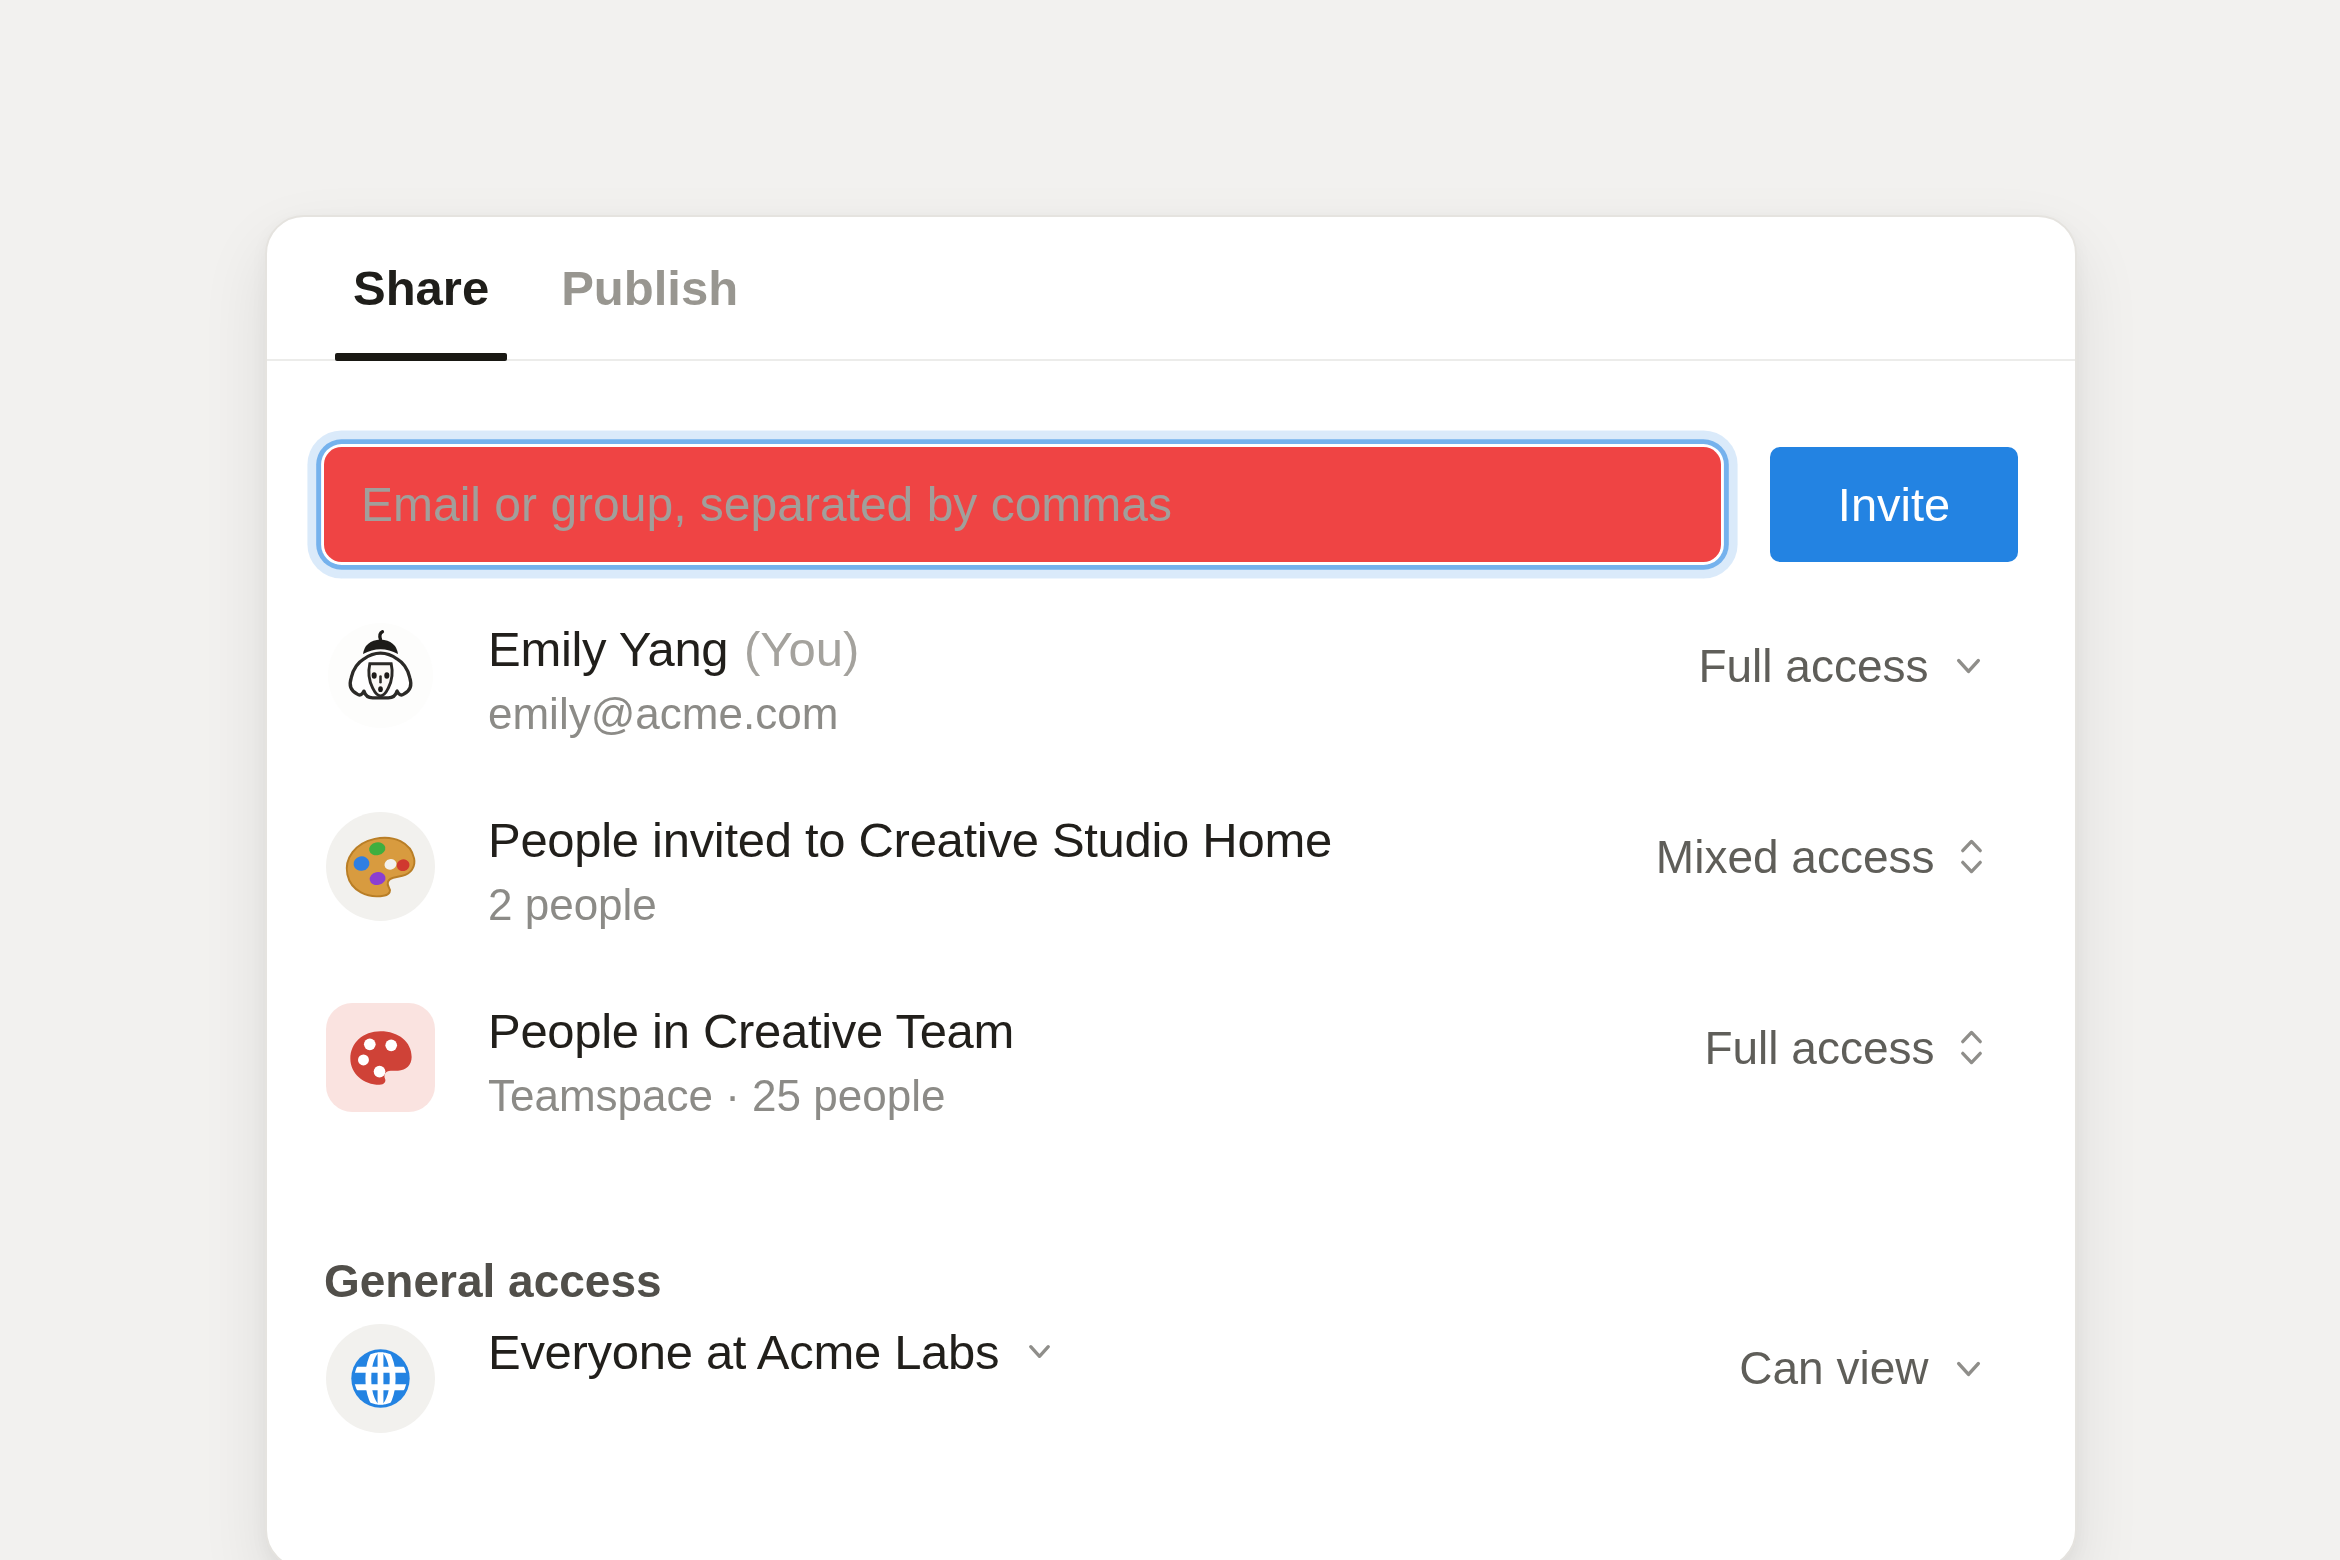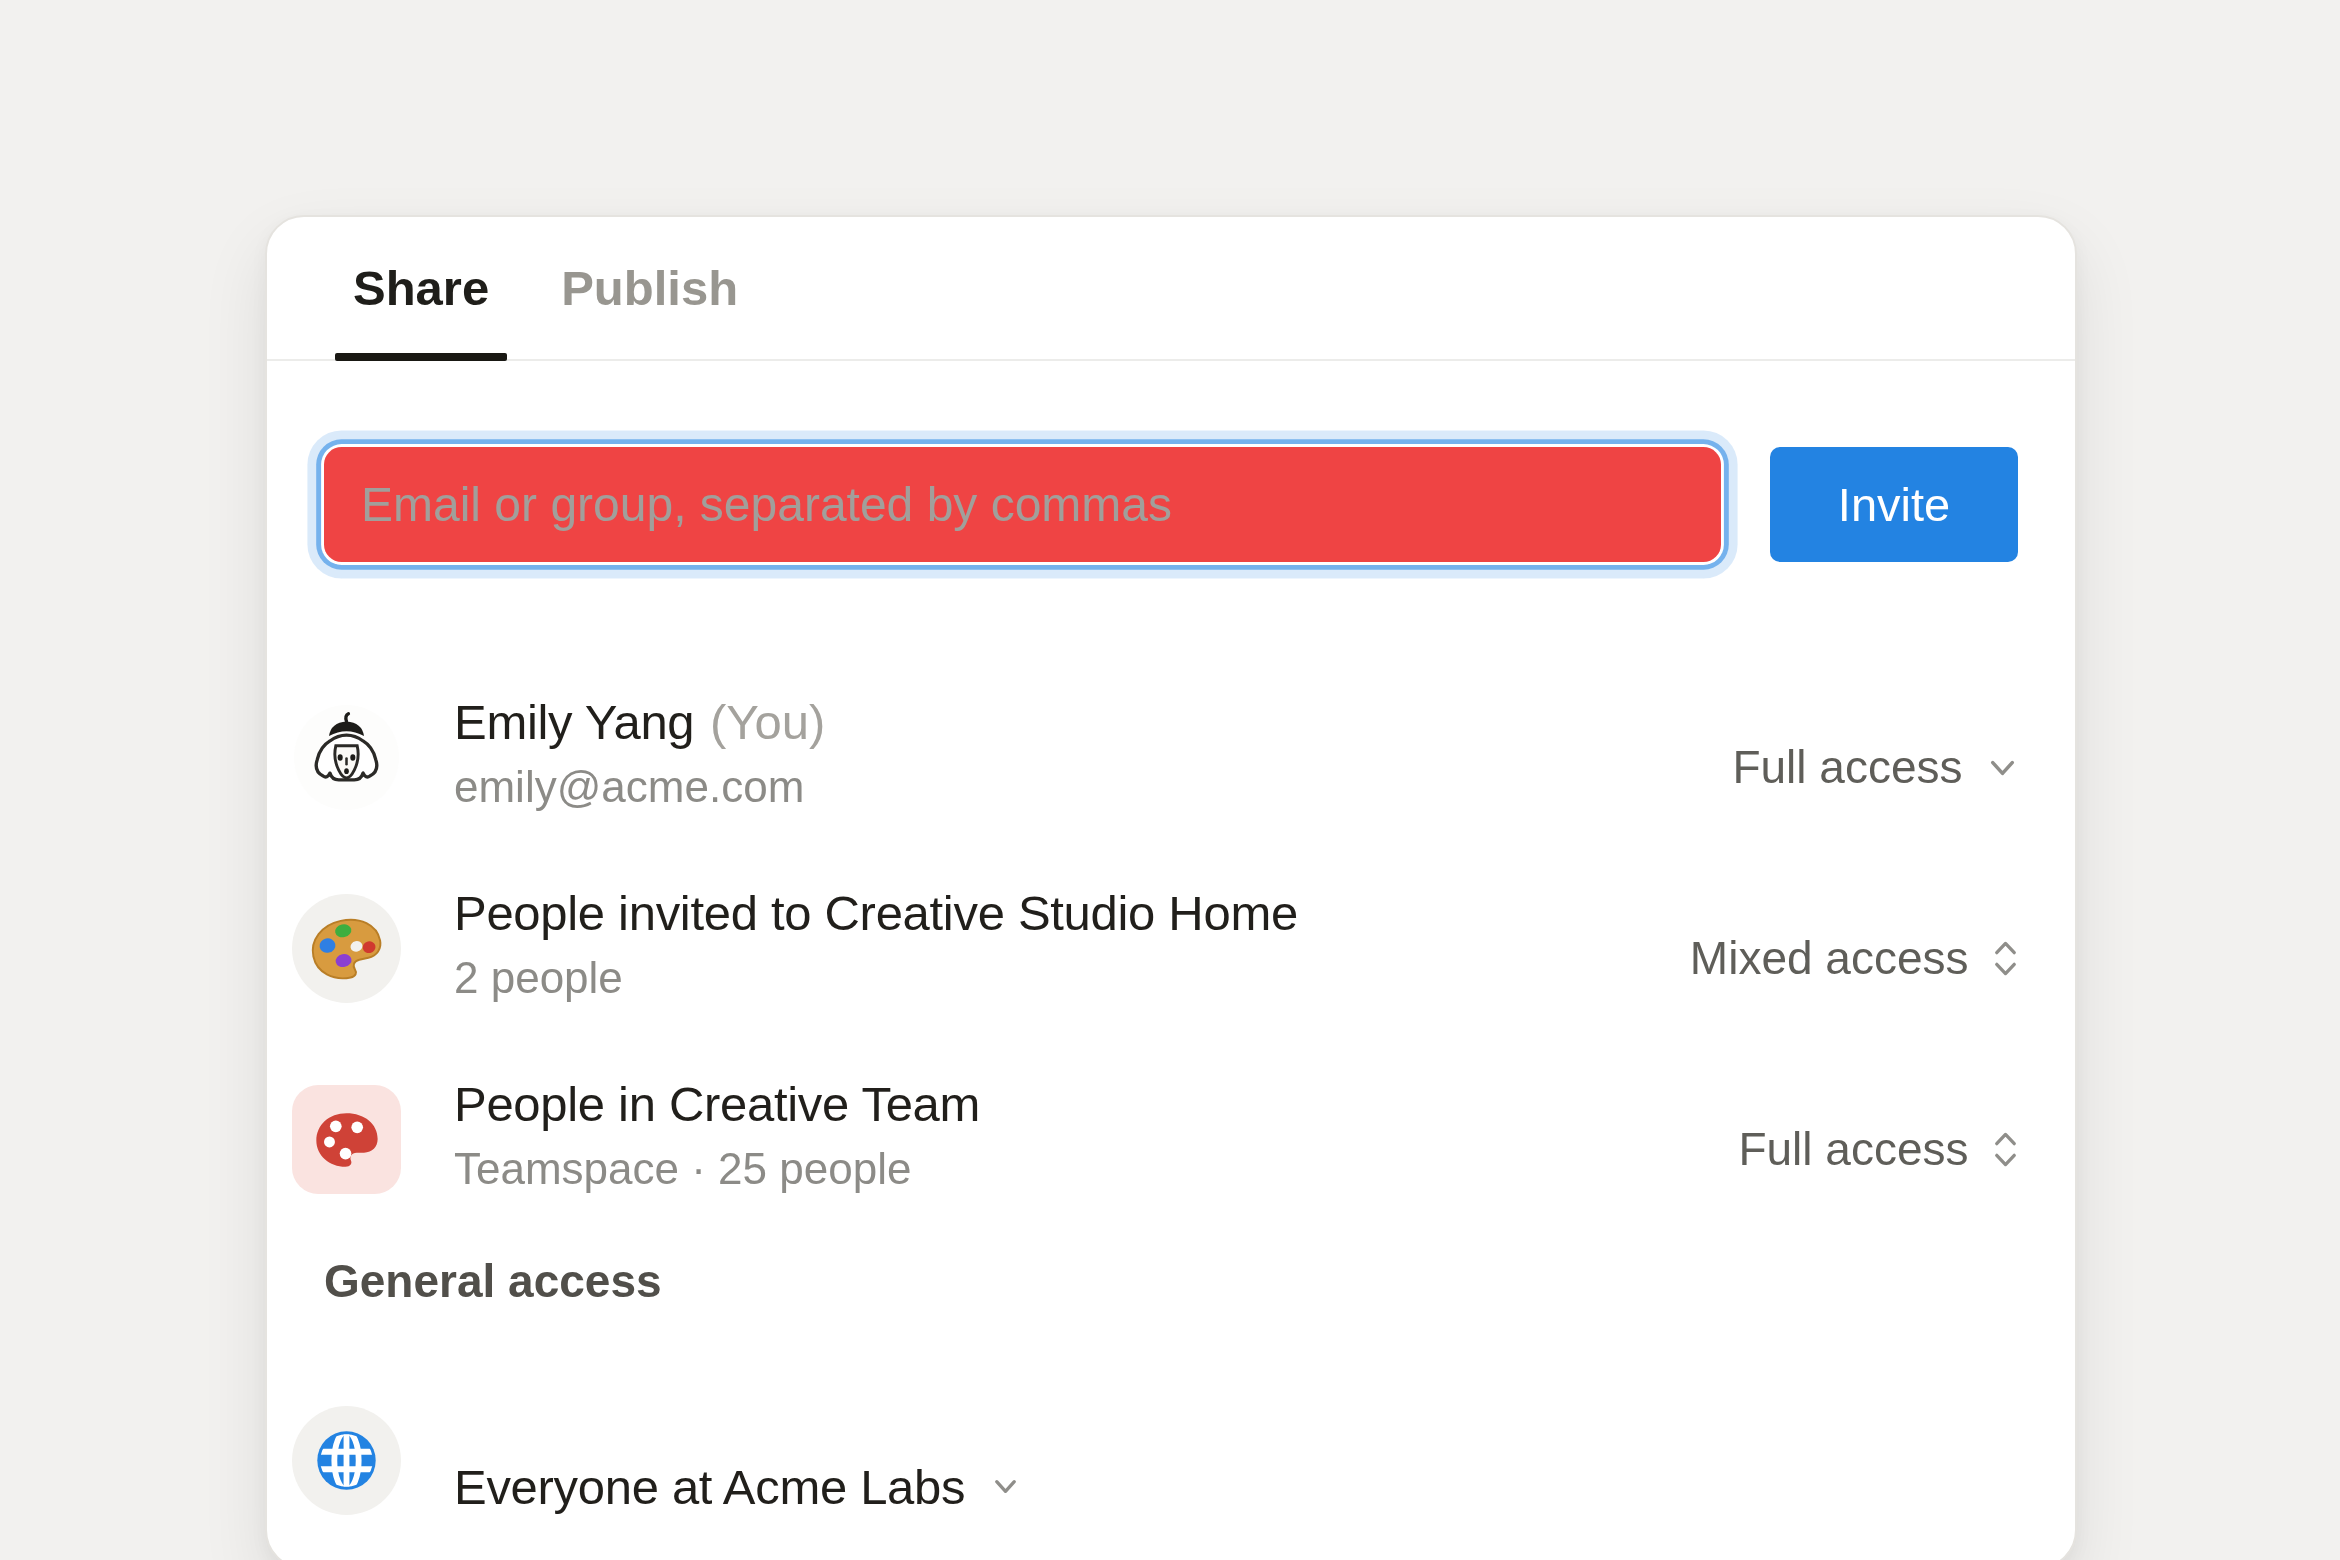--- a/index.html
+++ b/index.html
@@ -87,22 +87,22 @@
     font-weight: 500;
     font-family: inherit;
     cursor: pointer;
   }
 
   
   .member-list { margin-top: 59px; }
   .row {
     height: 191px;
     display: flex;
-    align-items: flex-end;
-    padding: 0 25px;
+    align-items: flex-start;
+    padding: 0 59px;
     gap: 53px;
   }
   .avatar {
     flex: 0 0 109px;
     width: 109px; height: 109px;
     display: flex; align-items: center; justify-content: center;
   }
   .info { display: flex; flex-direction: column; gap: 11.7px; min-width: 0; }
   .title-line { display: flex; align-items: center; gap: 15.6px; }
   .title {
@@ -274,16 +274,22 @@
           <path d="M56 26 V86"></path>
         </g>
       </svg>
     </div>
     <button class="title-dropdown">
       <span class="title">Everyone at Acme Labs</span>
       <svg class="chev" width="37" height="37" viewBox="0 0 38 38">
         <path d="M10 14 L19 24 L28 14" fill="none" stroke="#8f8e8a" stroke-width="3.4" stroke-linecap="round" stroke-linejoin="round"></path>
       </svg>
     </button>
+    <button class="access">
+      <span>Can view</span>
+      <svg class="chev" width="41" height="41" viewBox="0 0 42 42">
+        <path d="M11 16 L21 27 L31 16" fill="none" stroke="#8f8e8a" stroke-width="3.6" stroke-linecap="round" stroke-linejoin="round"></path>
+      </svg>
+    </button>
   </div>
 
 </div>
 
 
 </body></html>

